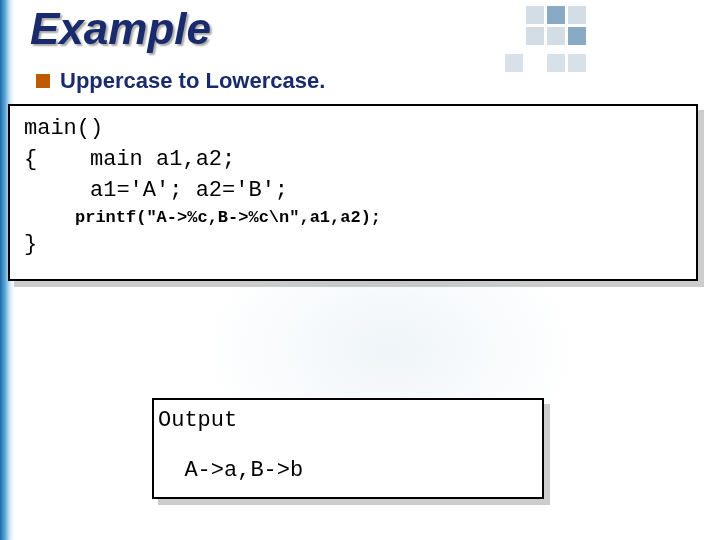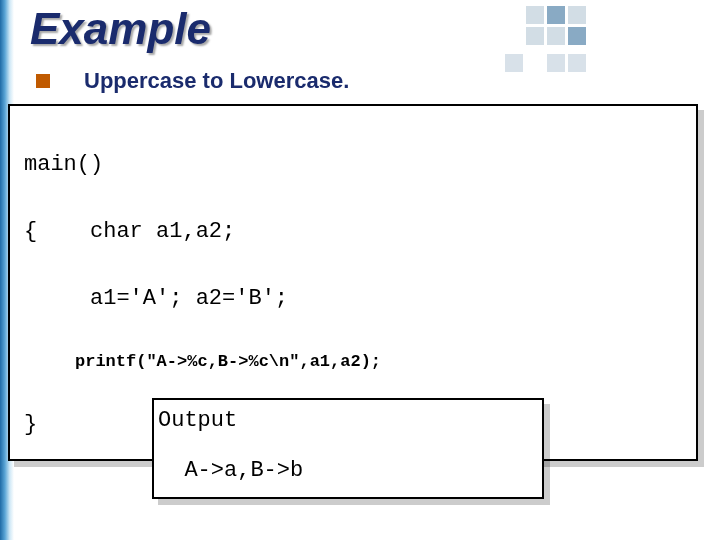--- a/index.html
+++ b/index.html
@@ -71,21 +71,20 @@
     color: #1a2b6d;
     text-shadow: 2px 2px 2px rgba(0,0,0,0.35);
   }
 
   .bullet-row {
     position: absolute;
     left: 36px;
     top: 68px;
     display: flex;
     align-items: center;
-    gap: 24px;
   }
   .bullet-square {
     width: 14px;
     height: 14px;
     background: #c05a00;
     margin-right: 10px;
     flex-shrink: 0;
   }
   .subtitle {
     font-weight: bold;
@@ -118,21 +117,20 @@
     width: 690px;
     box-sizing: border-box;
     padding: 8px 14px 18px 14px;
     font-family: "Courier New", Courier, monospace;
   }
   .code-line {
     font-size: 22px;
     color: #000;
     line-height: 1.4;
     white-space: pre;
-    margin-top: 36px;
   }
   .code-line.small {
     font-size: 17px;
     font-weight: bold;
     color: #000;
   }
 
   .output-box {
     right: 52px;
     top: 398px;
@@ -181,21 +179,21 @@
 
   <div class="bullet-row">
     <div class="bullet-square"></div>
     <div class="subtitle">Uppercase to Lowercase.</div>
   </div>
 
   <div class="washout"></div>
 
   <div class="code-box">
     <div class="code-line">main()</div>
-    <div class="code-line">{    char a1,a2;</div>
+    <div class="code-line">{    main a1,a2;</div>
     <div class="code-line">     a1='A'; a2='B';</div>
     <div class="code-line small">     printf("A-&gt;%c,B-&gt;%c\n",a1,a2);</div>
     <div class="code-line">}</div>
   </div>
 
   <div class="output-box">
     <div class="output-title">Output</div>
     <div class="output-line">  A-&gt;a,B-&gt;b</div>
   </div>
 

